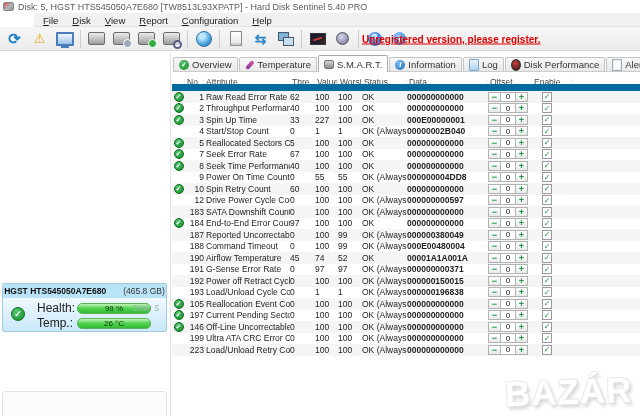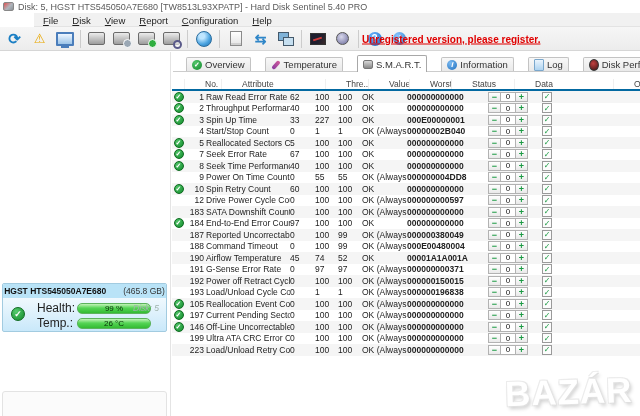--- a/index.html
+++ b/index.html
@@ -71,21 +71,21 @@
 
   
   .main { position:absolute; top:52px; left:0; right:0; bottom:0; background:#fff; }
   .v-split { position:absolute; left:170px; top:0; bottom:0; width:1px; background:#e4e4e4; }
 
   
   .tabbar { position:absolute; left:173px; top:3px; right:0; height:17px;
     display:flex; align-items:flex-end; border-bottom:1px solid #cccccc; }
   .tab { display:flex; align-items:center; height:14px; padding:0 5px; margin-right:1px;
     font-size:9.5px; color:#333; background:linear-gradient(#f8f8f8,#e9e9e9);
-    border:1px solid #c3c3c3; border-bottom:none; border-radius:2px 2px 0 0; white-space:nowrap;margin-left:13px; }
+    border:1px solid #c3c3c3; border-bottom:none; border-radius:2px 2px 0 0; white-space:nowrap; }
   .tab.active { background:#fff; height:17px; border-color:#a8a8a8; margin-bottom:-1px; z-index:2; }
   .ti { width:10px; height:10px; margin-right:3px; display:inline-flex; align-items:center;
     justify-content:center; position:relative; flex:0 0 auto; }
   .ti-overview { border-radius:50%; background:radial-gradient(circle at 35% 30%,#52c56a,#158a2e); }
   .ti-overview::before { content:"✓"; color:#fff; font-size:7px; font-weight:bold; }
   .ti-temperature::before { content:""; width:4px; height:10px; border-radius:2px;
     background:linear-gradient(180deg,#d05a9a,#8a3aa0); transform:rotate(42deg); }
   .ti-smart::before { content:""; width:11px; height:7px; border-radius:2px;
     background:linear-gradient(#d8d8d8,#8a8a8a); border:1px solid #777; }
   .ti-information { border-radius:50%; background:radial-gradient(circle at 35% 30%,#7cbbf2,#1d6dbd); }
@@ -95,21 +95,21 @@
   .ti-performance::before { content:""; width:10px; height:10px; border-radius:50%;
     background:radial-gradient(circle at 40% 35%,#c24040,#3c1414); border:1px solid #333; }
   .ti-alerts::before { content:""; width:8px; height:10px; background:#fdfdfd;
     border:1px solid #99aabb; box-shadow:inset 0 0 0 1px #e8eef4; }
 
   
   .table { position:absolute; left:172px; top:27px; right:0; }
   .trow { display:grid;
     grid-template-columns:13px 19px 86px 25px 23px 24px 45px 81px 44px 40px 1fr;
     align-items:center; height:11.5px; font-size:8.5px; color:#222; }
-  .thead { height:12px; color:#444; border-bottom:2px solid #0369a1;gap:18px; }
+  .thead { height:12px; color:#444; border-bottom:7px solid #0369a1; }
   .hcell { padding-left:2px; border-right:1px solid #efefef; height:100%;
     display:flex; align-items:center; white-space:nowrap; overflow:hidden; }
   .row:nth-child(odd) { background:#f5f5f5; }
   .cell { white-space:nowrap; overflow:hidden; }
   .icon-cell { display:flex; justify-content:center; }
   .okic { width:10px; height:10px; border-radius:50%;
     background:radial-gradient(circle at 35% 30%,#4fc468,#128a2b); border:1px solid #0e6b20;
     color:#fff; display:flex; align-items:center; justify-content:center; }
   .okic::before { content:"✓"; font-size:7px; font-weight:bold; }
   .no-cell { text-align:right; }

